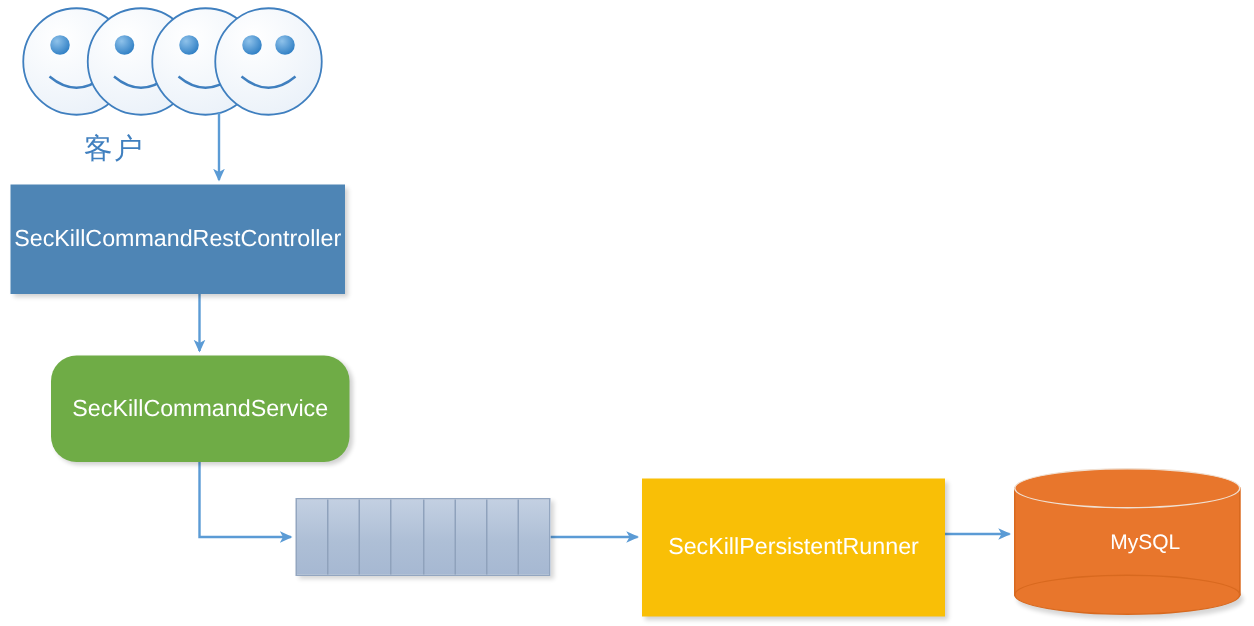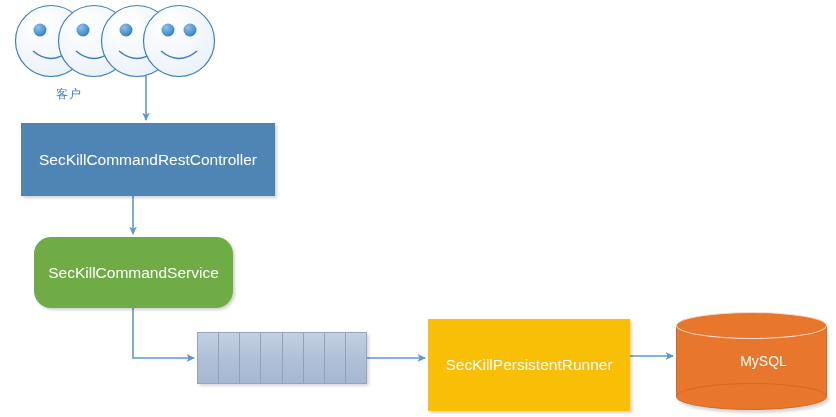--- a/index.html
+++ b/index.html
@@ -22,23 +22,23 @@
     box-sizing: border-box;
     display: flex;
     align-items: center;
     justify-content: center;
     color: #ffffff;
     text-align: center;
     line-height: 1.15;
   }
   
   #rest-controller {
-    left: 21px;
+    left: 7px;
     top: 123px;
-    width: 254px;
+    width: 223px;
     height: 73px;
     background: #4E85B5;
     font-size: 15.5px;
     box-shadow: 2px 2px 3px rgba(0,0,0,0.18);
   }
   
   #command-service {
     left: 34px;
     top: 237px;
     width: 199px;
@@ -138,21 +138,21 @@
     position: absolute;
     top: 0;
     width: 74px;
     height: 74px;
   }
   .face svg { display: block; }
   #clients-label {
     position: absolute;
     left: 56px;
     top: 86px;
-    font-size: 12px;
+    font-size: 19px;
     color: #3F7FBF;
     letter-spacing: 1px;
   }
 
   
   .conn {
     position: absolute;
     overflow: visible;
   }
 </style>

